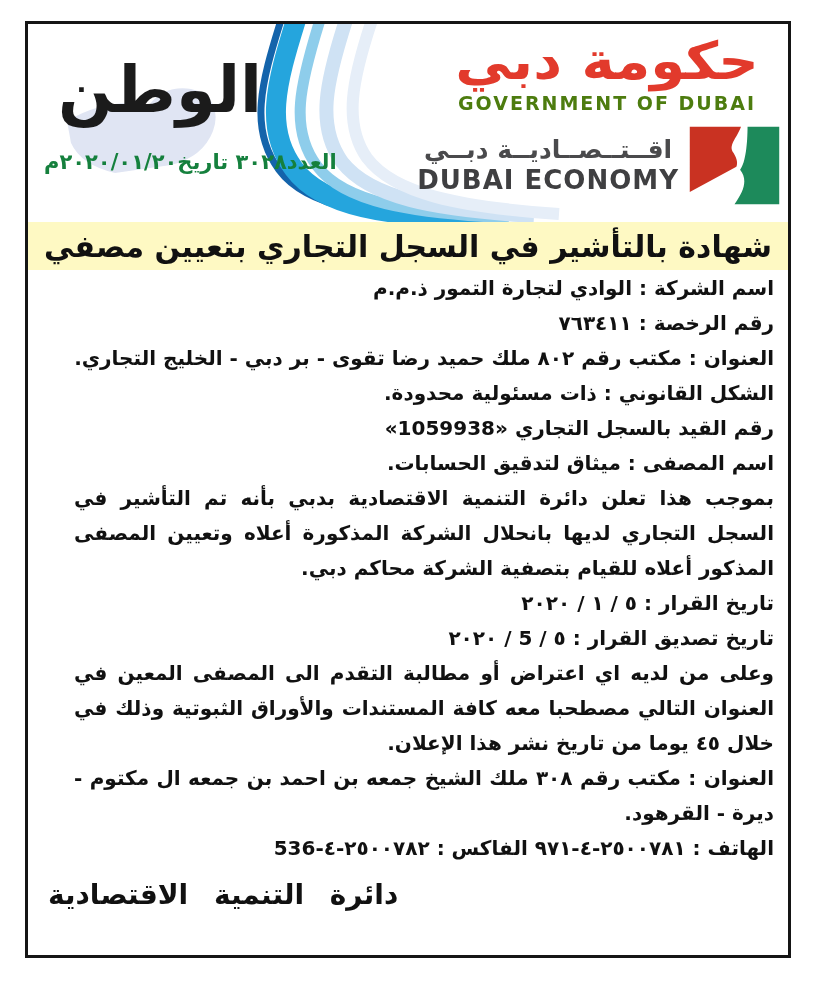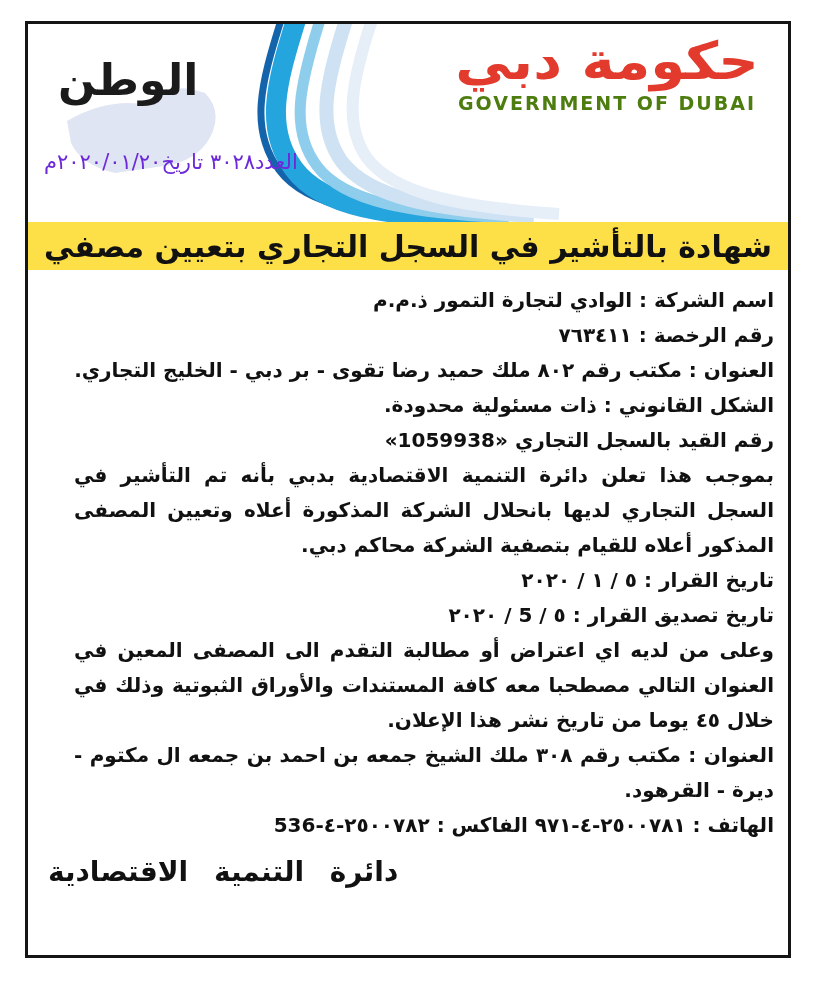--- a/index.html
+++ b/index.html
@@ -10,49 +10,49 @@
   .frame{
     position:absolute;left:25px;top:21px;width:766px;height:937px;
     border:3px solid #151515;box-sizing:border-box;background:#ffffff;overflow:hidden;
   }
   
   .masthead{position:relative;height:198px;background:#ffffff;}
   .wave-svg{position:absolute;left:95px;top:0;width:480px;height:198px;z-index:1;}
   .map-watermark{position:absolute;left:25px;top:45px;width:210px;height:120px;z-index:0;opacity:.55;}
   .np-name{
     position:absolute;left:30px;top:34px;z-index:2;
-    font-size:44px;font-weight:bold;color:#1b1b1b;line-height:1;
+    font-size:64px;font-weight:bold;color:#1b1b1b;line-height:1;
     font-family:"DejaVu Sans",sans-serif;
   }
   .np-issue{
     position:absolute;left:16px;top:126px;z-index:2;direction:rtl;
-    font-size:21px;font-weight:normal;color:#6d28d9;white-space:nowrap;
+    font-size:21px;font-weight:bold;color:#15803d;white-space:nowrap;
   }
   .gov-block{position:absolute;right:6px;top:8px;width:350px;text-align:center;z-index:2;}
   .gov-callig{
     direction:rtl;font-size:52px;line-height:58px;font-weight:bold;color:#e23a2c;
     transform:scaleX(1.08);
   }
   .gov-en{
     font-size:19px;font-weight:bold;color:#4d7c0f;letter-spacing:2px;margin-top:2px;
     white-space:nowrap;
   }
   .de-row{display:flex;align-items:center;justify-content:flex-end;margin-top:10px;}
   .de-text{text-align:center;margin-right:8px;}
   .de-ar{direction:rtl;font-size:25px;font-weight:bold;color:#4a4a4c;line-height:30px;white-space:nowrap;}
   .de-en{font-size:26px;font-weight:bold;color:#3f3f41;letter-spacing:1px;line-height:30px;white-space:nowrap;}
   .de-icon{width:95px;height:82px;flex:0 0 auto;}
   
   .title-bar{
-    background:#fde047;height:48px;display:flex;align-items:center;justify-content:center;
+    background:#fef9c3;height:48px;display:flex;align-items:center;justify-content:center;
     direction:rtl;font-size:30px;font-weight:bold;color:#111;white-space:nowrap;
   }
   
   .notice{
-    direction:rtl;text-align:right;padding:13px 14px 0 14px;
+    direction:rtl;text-align:right;padding:1px 14px 0 14px;
     font-size:20px;font-weight:bold;color:#111;line-height:35px;
   }
   .notice .ln{text-align:right;}
   .notice .para{text-align:justify;text-align-last:right;margin-left:32px;}
   
   .footer-org{
     direction:rtl;text-align:right;padding:10px 14px 0 14px;
     font-size:28px;font-weight:bold;color:#111;word-spacing:16px;
   }
   
@@ -80,31 +80,43 @@
       </svg>
 
       <div class="np-name" dir="rtl">الوطن</div>
 
       <div class="np-issue">العدد٣٠٢٨ تاريخ٢٠٢٠/٠١/٢٠م</div>
 
       <div class="gov-block">
         <div class="gov-callig">حكومة دبي</div>
         <div class="gov-en">GOVERNMENT OF DUBAI</div>
 
+        <div class="de-row">
+          <div class="de-text">
+            <div class="de-ar">اقــتــصــاديــة دبــي</div>
+            <div class="de-en">DUBAI ECONOMY</div>
+          </div>
+
+          <svg class="de-icon" viewBox="0 0 100 88" aria-hidden="true">
+            <path d="M2,3 L57,3 C52,16 43,23 49,31 C52,36 54,41 52,46 L2,73 Z" fill="#c93222"></path>
+            <path d="M64,3 L98,3 L98,86 L50,86 C61,71 64,59 56,49 C62,42 64,20 64,3 Z" fill="#1d8a5b"></path>
+          </svg>
+        </div>
       </div>
     </header>
 
     <div class="title-bar">شهادة بالتأشير في السجل التجاري بتعيين مصفي</div>
 
     <main class="notice">
       <div class="ln">اسم الشركة : الوادي لتجارة التمور ذ.م.م</div>
       <div class="ln">رقم الرخصة : ٧٦٣٤١١</div>
       <div class="para">العنوان : مكتب رقم ٨٠٢ ملك حميد رضا تقوى - بر دبي - الخليج التجاري.</div>
       <div class="ln">الشكل القانوني : ذات مسئولية محدودة.</div>
       <div class="ln">رقم القيد بالسجل التجاري «1059938»</div>
+      <div class="ln">اسم المصفى : ميثاق لتدقيق الحسابات.</div>
       <div class="para">بموجب هذا تعلن دائرة التنمية الاقتصادية بدبي بأنه تم التأشير في السجل التجاري لديها بانحلال الشركة المذكورة أعلاه وتعيين المصفى المذكور أعلاه للقيام بتصفية الشركة محاكم دبي.</div>
       <div class="ln">تاريخ القرار : ٥ / ١ / ٢٠٢٠</div>
       <div class="ln">تاريخ تصديق القرار : ٥ / 5 / ٢٠٢٠</div>
       <div class="para">وعلى من لديه اي اعتراض أو مطالبة التقدم الى المصفى المعين في العنوان التالي مصطحبا معه كافة المستندات والأوراق الثبوتية وذلك في خلال ٤٥ يوما من تاريخ نشر هذا الإعلان.</div>
       <div class="para">العنوان : مكتب رقم ٣٠٨ ملك الشيخ جمعه بن احمد بن جمعه ال مكتوم - ديرة - القرهود.</div>
       <div class="ln">الهاتف : ٢٥٠٠٧٨١-٤-٩٧١ الفاكس : ٢٥٠٠٧٨٢-٤-536</div>
     </main>
 
     <div class="footer-wrap">
       <span class="footer-org" style="padding:0;" dir="rtl">دائرة التنمية الاقتصادية</span>

